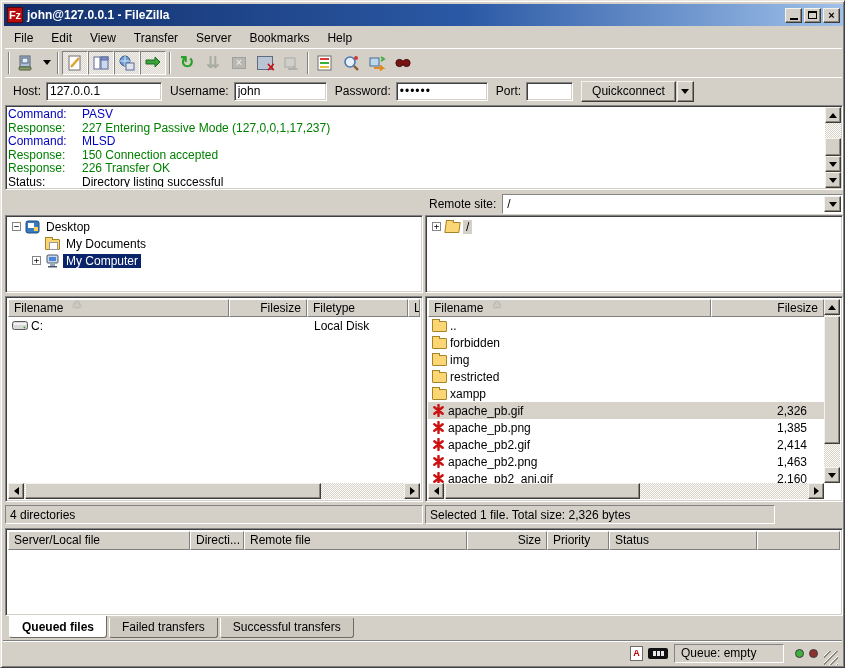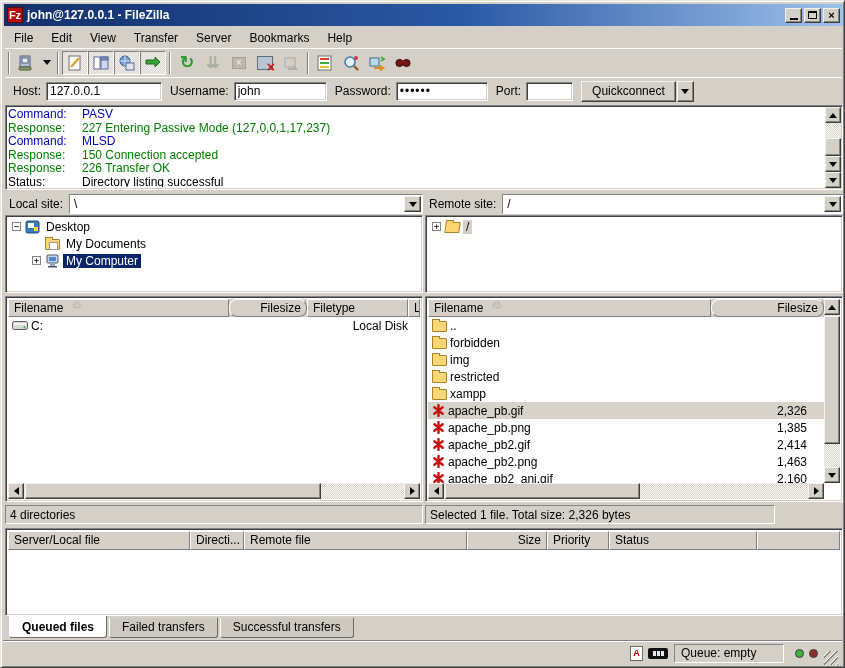--- a/index.html
+++ b/index.html
@@ -79,21 +79,21 @@
   .ic-folder{width:15px;height:11px;background:#fcd575;border:1px solid #a58427;border-radius:1px;position:relative;margin-top:2px;}
   .ic-folder::before{content:"";position:absolute;top:-3px;left:-1px;width:6px;height:2px;background:#fcd575;border:1px solid #a58427;border-bottom:none;}
   .ic-folder.docs::after{content:"";position:absolute;left:3px;top:2px;width:7px;height:6px;background:#fff;border:1px solid #9a9a9a;}
   
   .listpanel{position:absolute;top:295px;height:206px;background:#fff;}
   .lheader{position:absolute;left:2px;top:2px;right:2px;height:18px;display:flex;background:#d4d0c8;}
   .lbody{position:absolute;left:2px;top:20px;right:2px;bottom:18px;overflow:hidden;}
   .lrow{display:flex;align-items:center;height:17px;font-size:12px;white-space:nowrap;}
   .lrow.sel{background:#d7d3cb;}
   .cell{overflow:hidden;white-space:nowrap;padding:0 4px;flex:none;display:flex;align-items:center;}
-  .num{justify-content:flex-end;border-radius:8px;}
+  .num{justify-content:flex-end;}
   .sort-asc{width:0;height:0;border-left:4px solid transparent;border-right:4px solid transparent;
     border-bottom:6px solid #cdc9c1;margin-left:10px;filter:drop-shadow(0 0 1px #8a867e);}
   .hsb{position:absolute;left:2px;right:2px;bottom:2px;height:16px;}
   .statusline{position:absolute;top:504px;height:19px;font-size:12px;display:flex;align-items:center;padding:0 4px;
     background:#d4d0c8;white-space:nowrap;}
   
   .queuepanel{position:absolute;left:4px;top:527px;width:838px;height:88px;background:#fff;}
   .qheader{position:absolute;left:2px;top:2px;right:2px;height:19px;display:flex;background:#d4d0c8;}
   
   .tabsrow{position:absolute;left:8px;top:617px;height:21px;display:flex;align-items:flex-start;}
@@ -284,29 +284,20 @@
       <div class="thumb raised" style="right:0;bottom:32px;width:16px;height:18px;"></div>
       <div class="sbtn raised" style="bottom:16px;right:0;">
           <span class="tri down"></span>
         </div>
       <div class="sbtn raised" style="bottom:0;right:0;">
           <span class="tri down"></span>
         </div>
     </div>
   </div>
 
-  <div class="siterow" style="left:4px;width:418px;">
-    <span class="site-label">Local site:</span>
-    <div class="combo sunken-lite">
-      <span class="val">\</span>
-      <span class="drop raised">
-          <span class="tri down"></span>
-        </span>
-    </div>
-  </div>
 
   <div class="siterow" style="left:424px;width:418px;">
     <span class="site-label">Remote site:</span>
     <div class="combo sunken-lite">
       <span class="val">/</span>
       <span class="drop raised">
           <span class="tri down"></span>
         </span>
     </div>
   </div>
@@ -380,21 +371,21 @@
                 <rect x="0.5" y="1.5" width="15" height="8" rx="2" fill="#d9d9d9" stroke="#5a5a5a"></rect>
                 <rect x="2" y="3" width="12" height="2" fill="#f2f2f2"></rect>
                 <circle cx="12.5" cy="7.5" r="1" fill="#3aa03a"></circle>
               </svg>
           </span>
           <span>C:</span>
         </div>
         <div class="cell num" style="width:79px;">
             <span></span>
           </div>
-        <div class="cell" style="width:102px;justify-content:flex-end;">
+        <div class="cell" style="width:102px;">
             <span>Local Disk</span>
           </div>
       </div>
     </div>
     <div class="hsb sb-track">
       <div class="sbtn raised" style="left:0;top:0;">
           <span class="tri left"></span>
         </div>
       <div class="thumb raised" style="left:17px;top:0;width:296px;height:16px;"></div>
       <div class="sbtn raised" style="right:0;top:0;">

